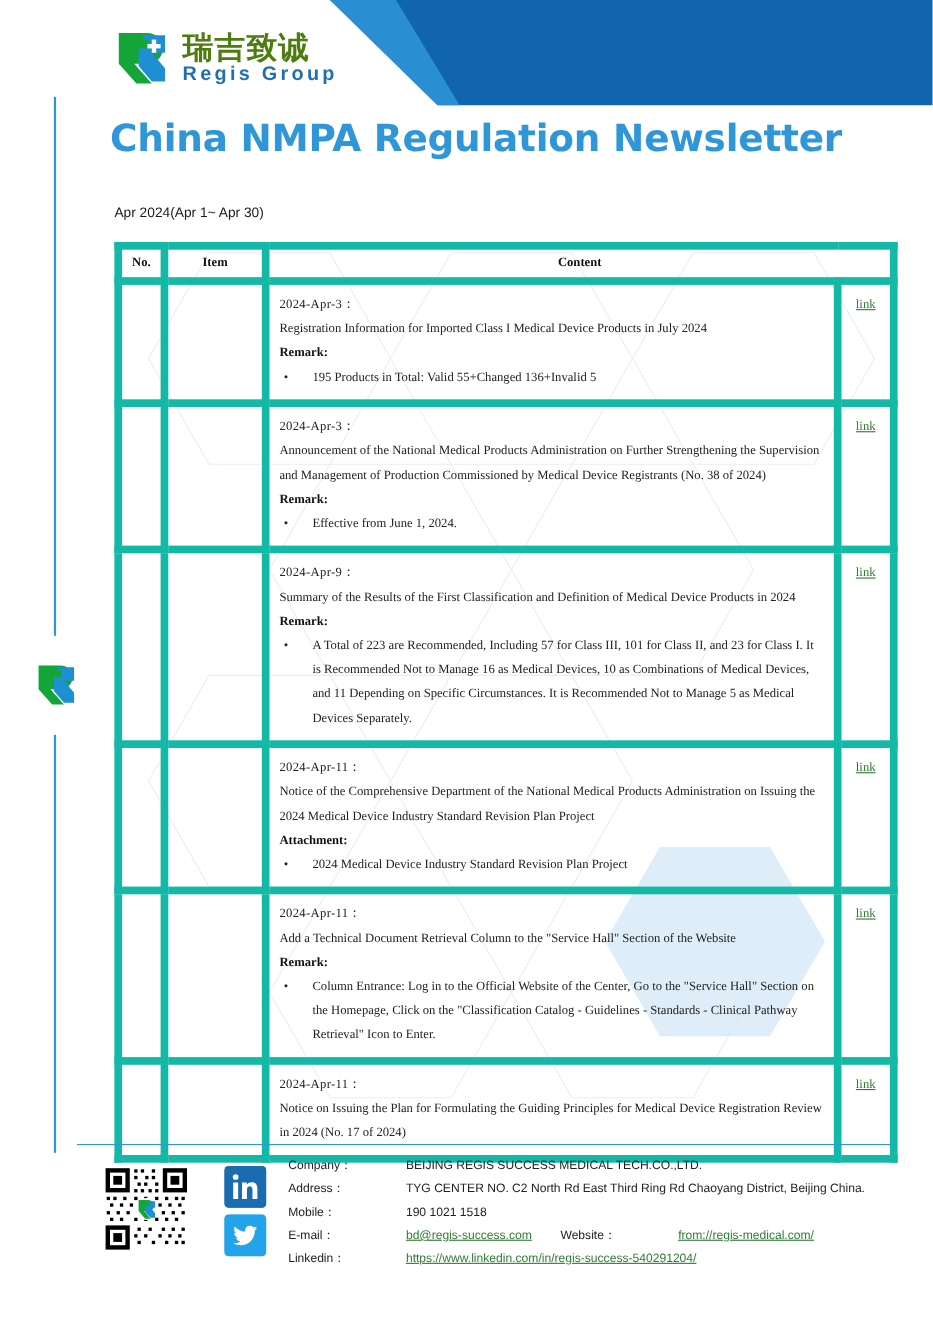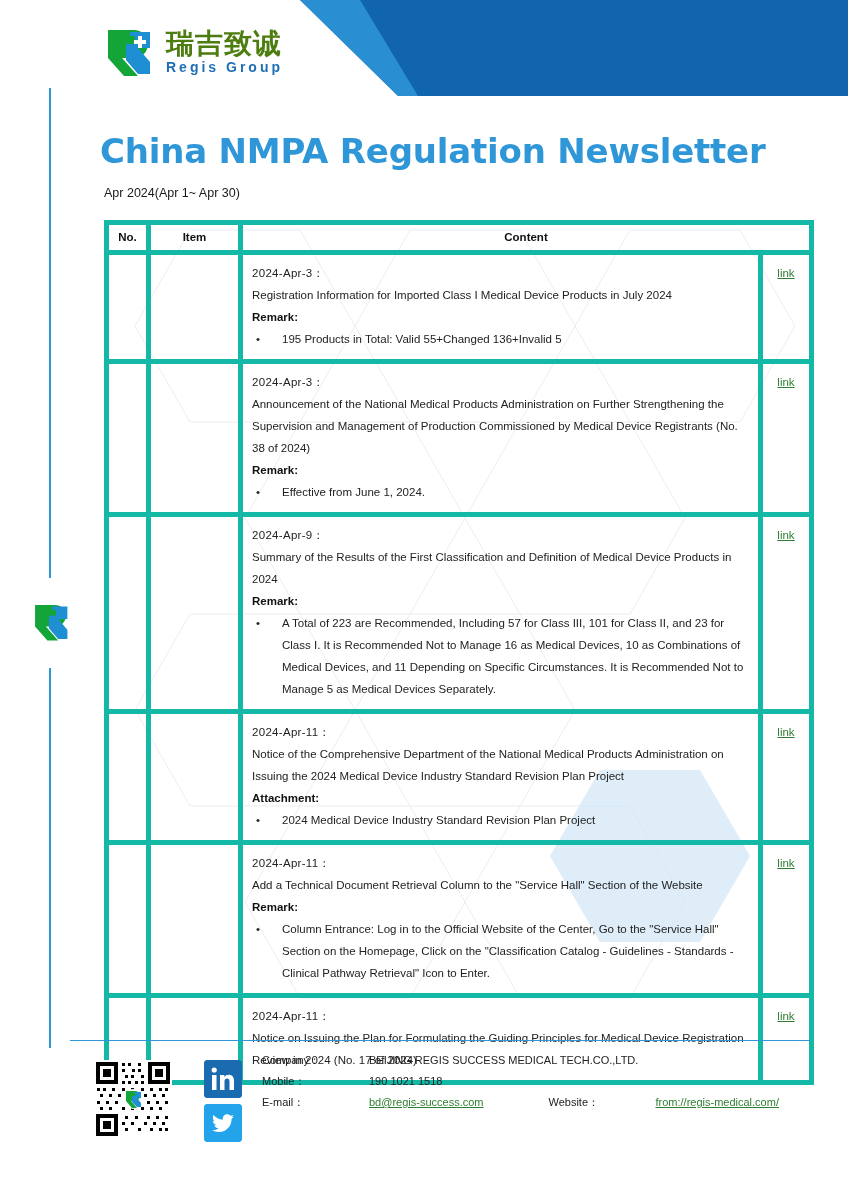--- a/index.html
+++ b/index.html
@@ -55,21 +55,21 @@
   }
   .logo-cn {
     font-size: 28px;
     font-weight: bold;
     color: #4d7c0f;
     letter-spacing: 1px;
     line-height: 30px;
     font-family: "DejaVu Sans", sans-serif;
   }
   .logo-en {
-    font-size: 14px;
+    font-size: 18px;
     font-weight: bold;
     color: #1f6fb5;
     letter-spacing: 3px;
     line-height: 17px;
     text-align: right;
   }
 
   
   .left-rule {
     position: absolute;
@@ -94,21 +94,21 @@
     left: 32px;
     top: 600px;
     width: 40px;
     height: 44px;
     z-index: 3;
   }
 
   
   .title {
     position: absolute;
-    top: 131px;
+    top: 106px;
     left: 100px;
     font-size: 34px;
     font-weight: bold;
     color: #2f96d8;
     letter-spacing: -0.2px;
     z-index: 3;
     font-family: "DejaVu Sans", sans-serif;
   }
   .subtitle {
     position: absolute;
@@ -126,23 +126,24 @@
     left: 104px;
     width: 705px;
     z-index: 3;
   }
   table.main {
     border-collapse: collapse;
     width: 705px;
     table-layout: fixed;
   }
   table.main th, table.main td {
-    border: 5px solid #14b8a6;
+    border: 7px solid #14b8a6;
     vertical-align: top;
     padding: 0;
+    font-family: Liberation Serif, serif;
   }
   .th-cell {
     font-size: 11.5px;
     font-weight: bold;
     color: #111;
     padding: 5px 7px 6px 7px;
     line-height: 14px;
   }
   col.c-no { width: 42px; }
   col.c-item { width: 92px; }
@@ -260,21 +261,21 @@
   }
   .info-val { color: #222; margin-left: 29px; }
   .info-link {
     color: #2f7d32;
     text-decoration: underline;
     cursor: pointer;
   }
   .info-row .right-key {
     width: 78px;
     flex: 0 0 78px;
-    margin-left: 65px;
+    margin-left: 26px;
   }
 </style>
 </head>
 <body>
 
 <div class="hex-bg">
   <svg width="848" height="1200" viewBox="0 0 848 1200">
     <g fill="none" stroke="#e9eef2" stroke-width="1">
       <polygon points="190,230 300,230 355,326 300,422 190,422 135,326"></polygon>
       <polygon points="300,422 410,422 465,518 410,614 300,614 245,518"></polygon>
@@ -555,23 +556,31 @@
       </svg>
     </div>
   </div>
 
   <div class="info">
     <div class="info-row">
       <div class="info-key">Company：</div>
       <div class="info-val">BEIJING REGIS SUCCESS MEDICAL TECH.CO.,LTD.</div>
     </div>
     <div class="info-row">
+      <div class="info-key">Address：</div>
+      <div class="info-val">TYG CENTER NO. C2 North Rd East Third Ring Rd Chaoyang District, Beijing China.</div>
+    </div>
+    <div class="info-row">
       <div class="info-key">Mobile：</div>
       <div class="info-val">190 1021 1518</div>
     </div>
     <div class="info-row">
       <div class="info-key">E-mail：</div>
       <div class="info-val info-link">bd@regis-success.com</div>
       <div class="right-key">Website：</div>
       <div class="info-val info-link">from://regis-medical.com/</div>
     </div>
+    <div class="info-row">
+      <div class="info-key">Linkedin：</div>
+      <div class="info-val info-link">https://www.linkedin.com/in/regis-success-540291204/</div>
+    </div>
   </div>
 </div>
 
 </body></html>

